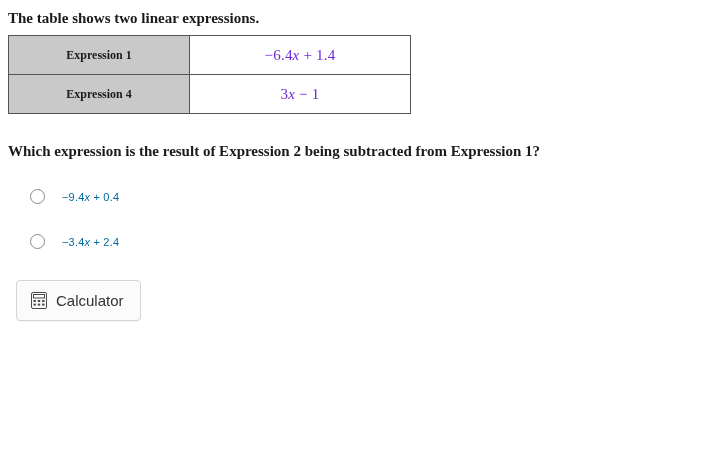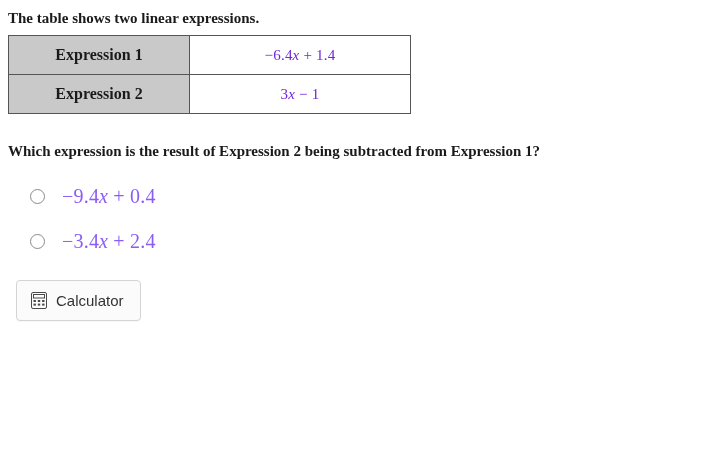--- a/index.html
+++ b/index.html
@@ -36,21 +36,21 @@
     border: 1px solid #555555;
     height: 30px;
     vertical-align: middle;
     text-align: center;
     padding: 4px 10px;
   }
   td.label-cell {
     background: #c9c9c9;
     font-family: "Liberation Serif", serif;
     font-weight: bold;
-    font-size: 16px;
+    font-size: 12px;
     width: 160px;
     color: #1a1a1a;
   }
   td.value-cell {
     background: #ffffff;
     width: 200px;
     font-size: 15px;
     color: #6d28d9;
   }
   .math {
@@ -84,23 +84,23 @@
   .radio {
     width: 13px;
     height: 13px;
     border: 1px solid #8a8a8a;
     border-radius: 50%;
     background: #ffffff;
     flex: 0 0 auto;
     margin-right: 17px;
   }
   .choice-text {
-    font-family: Liberation Serif, serif;
-    font-size: 20px;
-    color: #8b5cf6;
+    font-family: Liberation Sans, sans-serif;
+    font-size: 11px;
+    color: #0369a1;
   }
   .calc-wrap {
     margin-top: 16px;
     padding-left: 8px;
   }
   .calc-button {
     display: inline-flex;
     align-items: flex-end;
     gap: 9px;
     border: 1px solid #d4d4d4;
@@ -122,21 +122,21 @@
 
   <div class="intro">The table shows two linear expressions.</div>
 
   <table class="expr-table">
     <tbody>
       <tr>
         <td class="label-cell">Expression 1</td>
         <td class="value-cell math">−6.4<span class="var">x</span> + 1.4</td>
       </tr>
       <tr>
-        <td class="label-cell">Expression 2</td>
+        <td class="label-cell">Expression 4</td>
         <td class="value-cell math">3<span class="var">x</span> − 1</td>
       </tr>
     </tbody>
   </table>
 
   <div class="question">Which expression is the result of Expression 2 being subtracted from Expression 1?</div>
 
   <div class="choices">
 
     <div class="choice">

